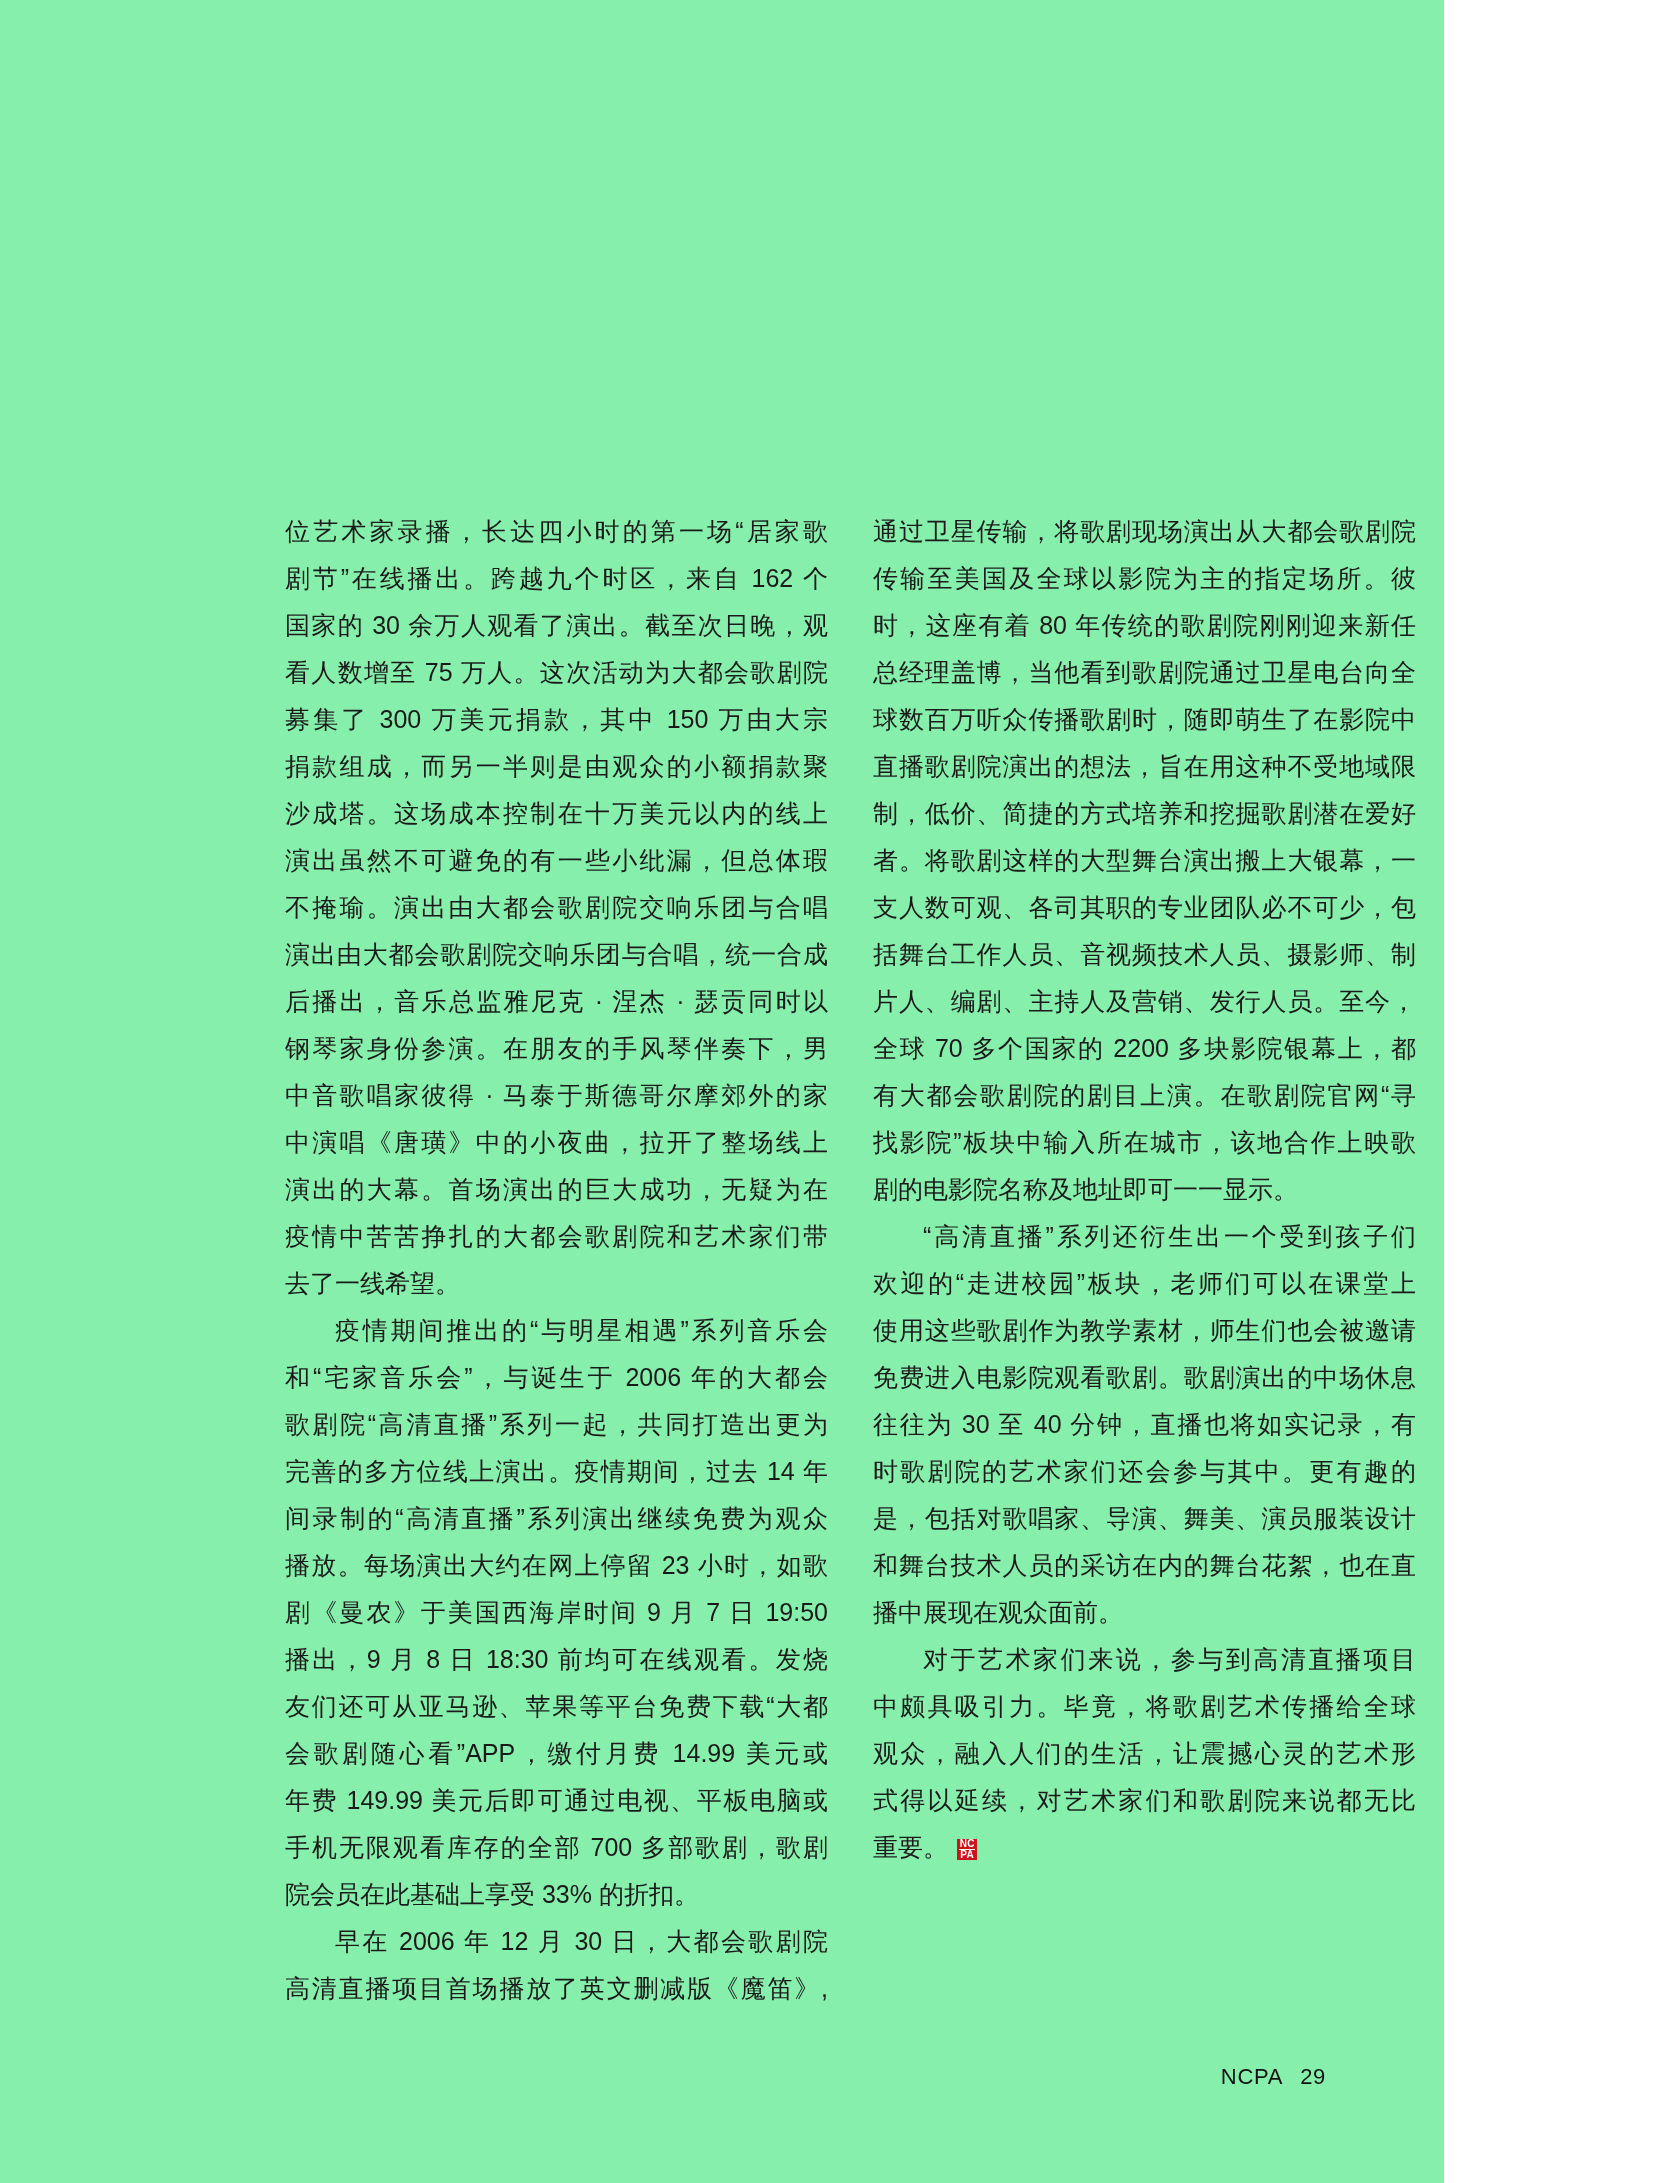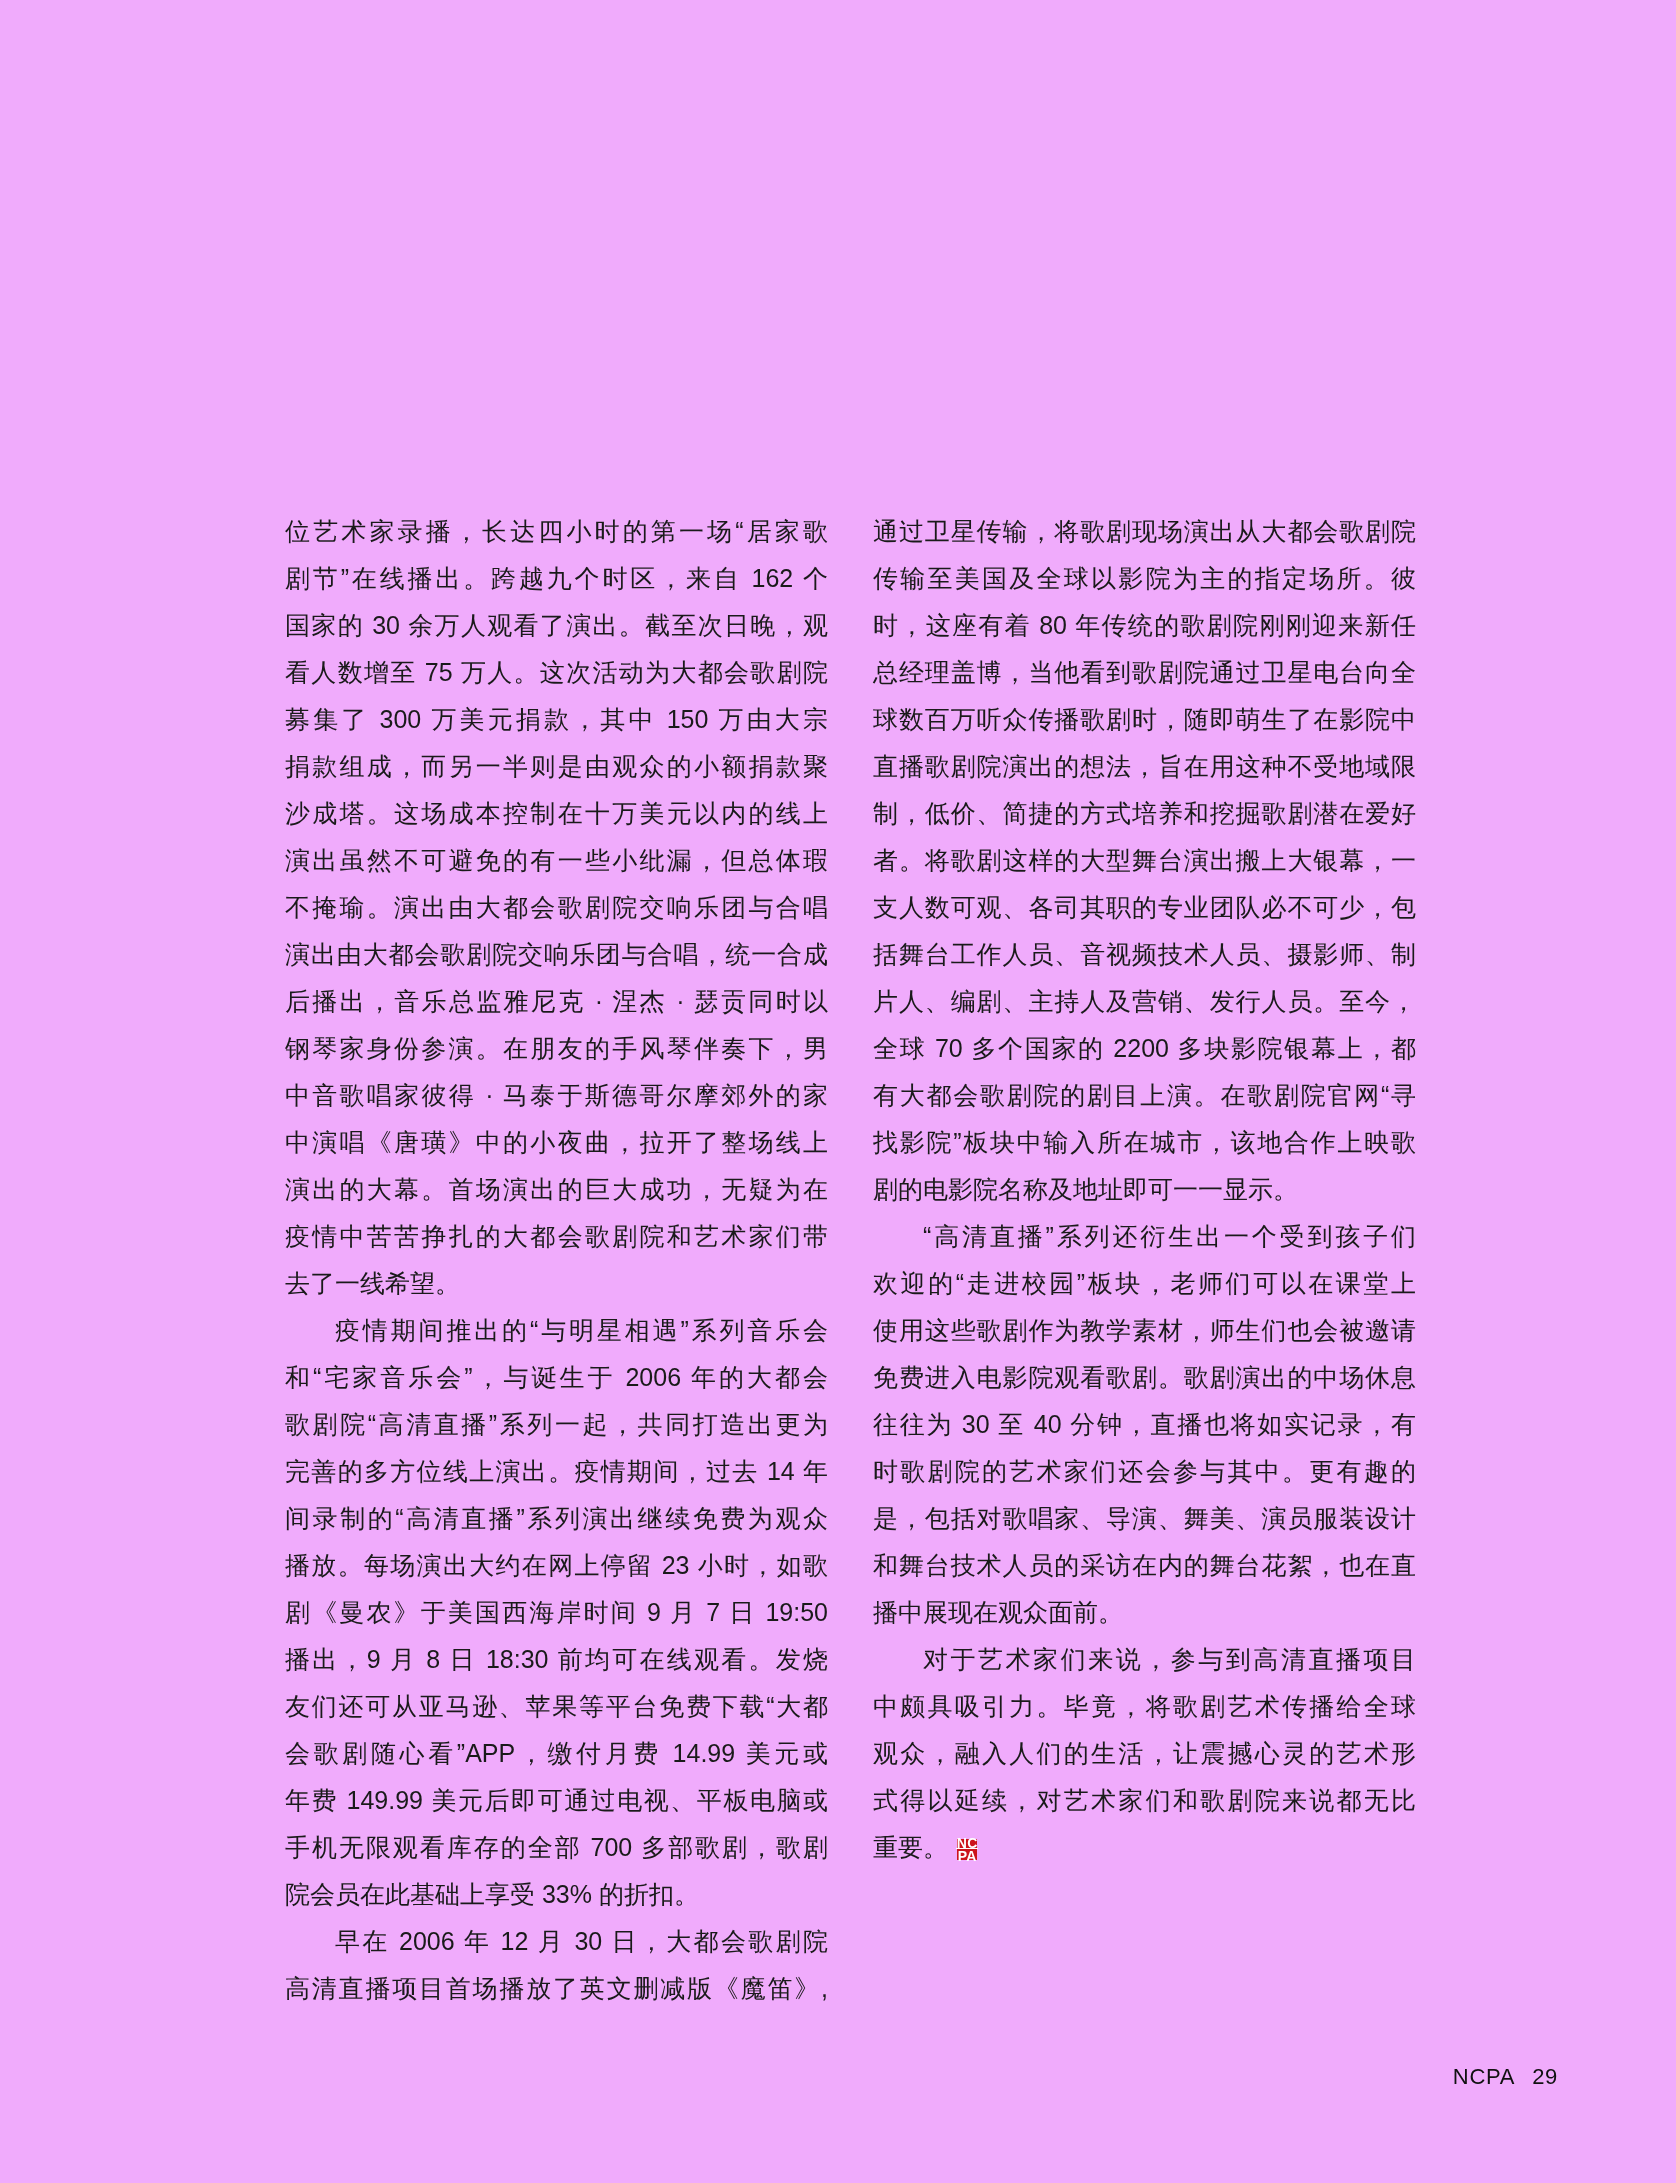--- a/index.html
+++ b/index.html
@@ -2,23 +2,23 @@
 <html style="font-size:10.6px"><head>
 <meta charset="utf-8">
 <style>
   html, body {
     margin: 0;
     padding: 0;
     background: #ffffff;
   }
   .page {
     position: relative;
-    width: 1676px;
+    width: 1444px;
     height: 2183px;
-    background: #f0abfc;
+    background: #86efac;
     overflow: hidden;
     font-family: "Liberation Sans", sans-serif;
   }
   .col {
     position: absolute;
     top: 508px;
     width: 543px;
     color: #1a1a1a;
     font-size: 25px;
     font-weight: 400;
@@ -35,30 +35,30 @@
   }
   .tline.end {
     text-align: left;
     text-align-last: left;
   }
   .tline.indent { text-indent: 50px; }
   .seal {
     display: inline-flex;
     flex-direction: column;
     align-items: center;
-    justify-content: space-between;
+    justify-content: center;
     width: 20px;
     height: 20.5px;
     margin-left: 9.2px;
     vertical-align: middle;
     background: #cc141c;
     color: #ffffff;
     font-family: "Liberation Sans", sans-serif;
     font-weight: bold;
-    font-size: 14px;
+    font-size: 10px;
     line-height: 8px;
     letter-spacing: 0.3px;
   }
   .seal .seal-top {
     border-bottom: 1.3px solid #ffffff;
     padding: 0 0.7px 0.7px 0.7px;
   }
   .seal .seal-bottom { padding: 0.7px 0.7px 0 0.7px; }
   .footer {
     position: absolute;

